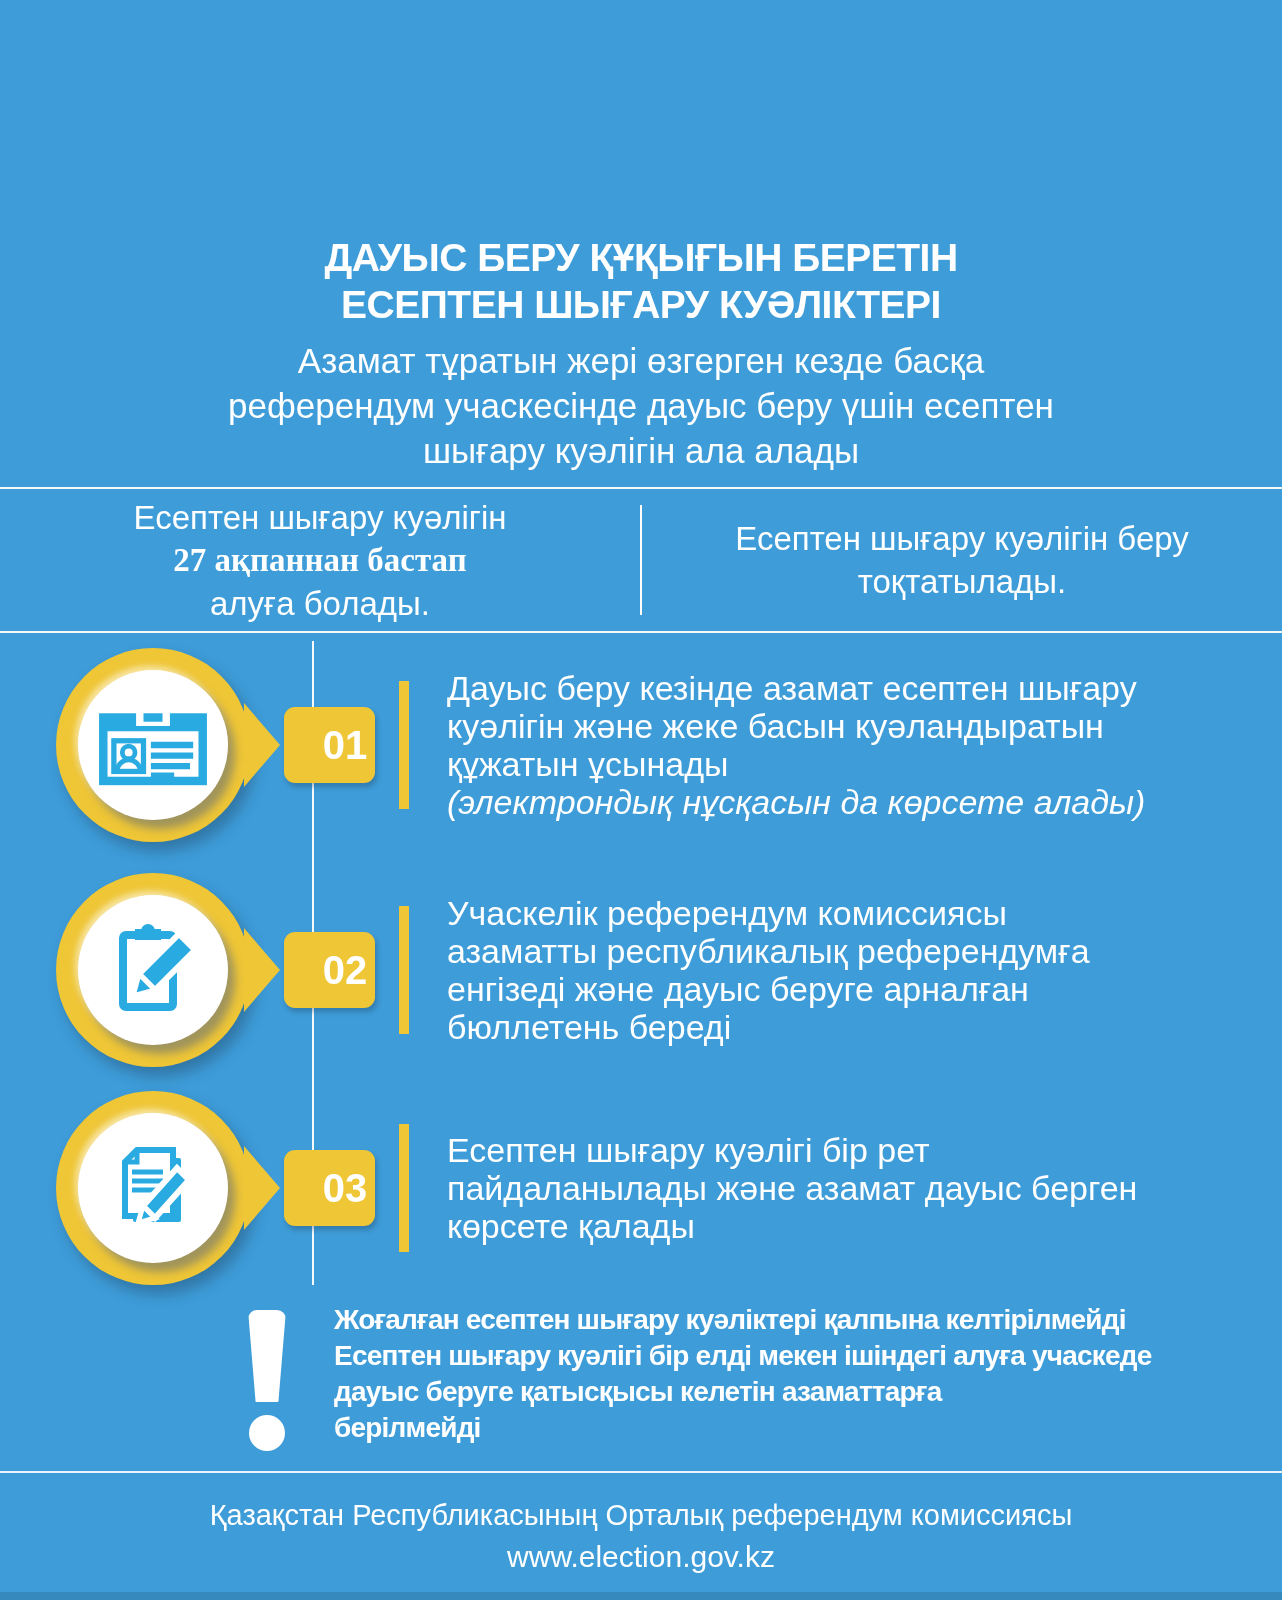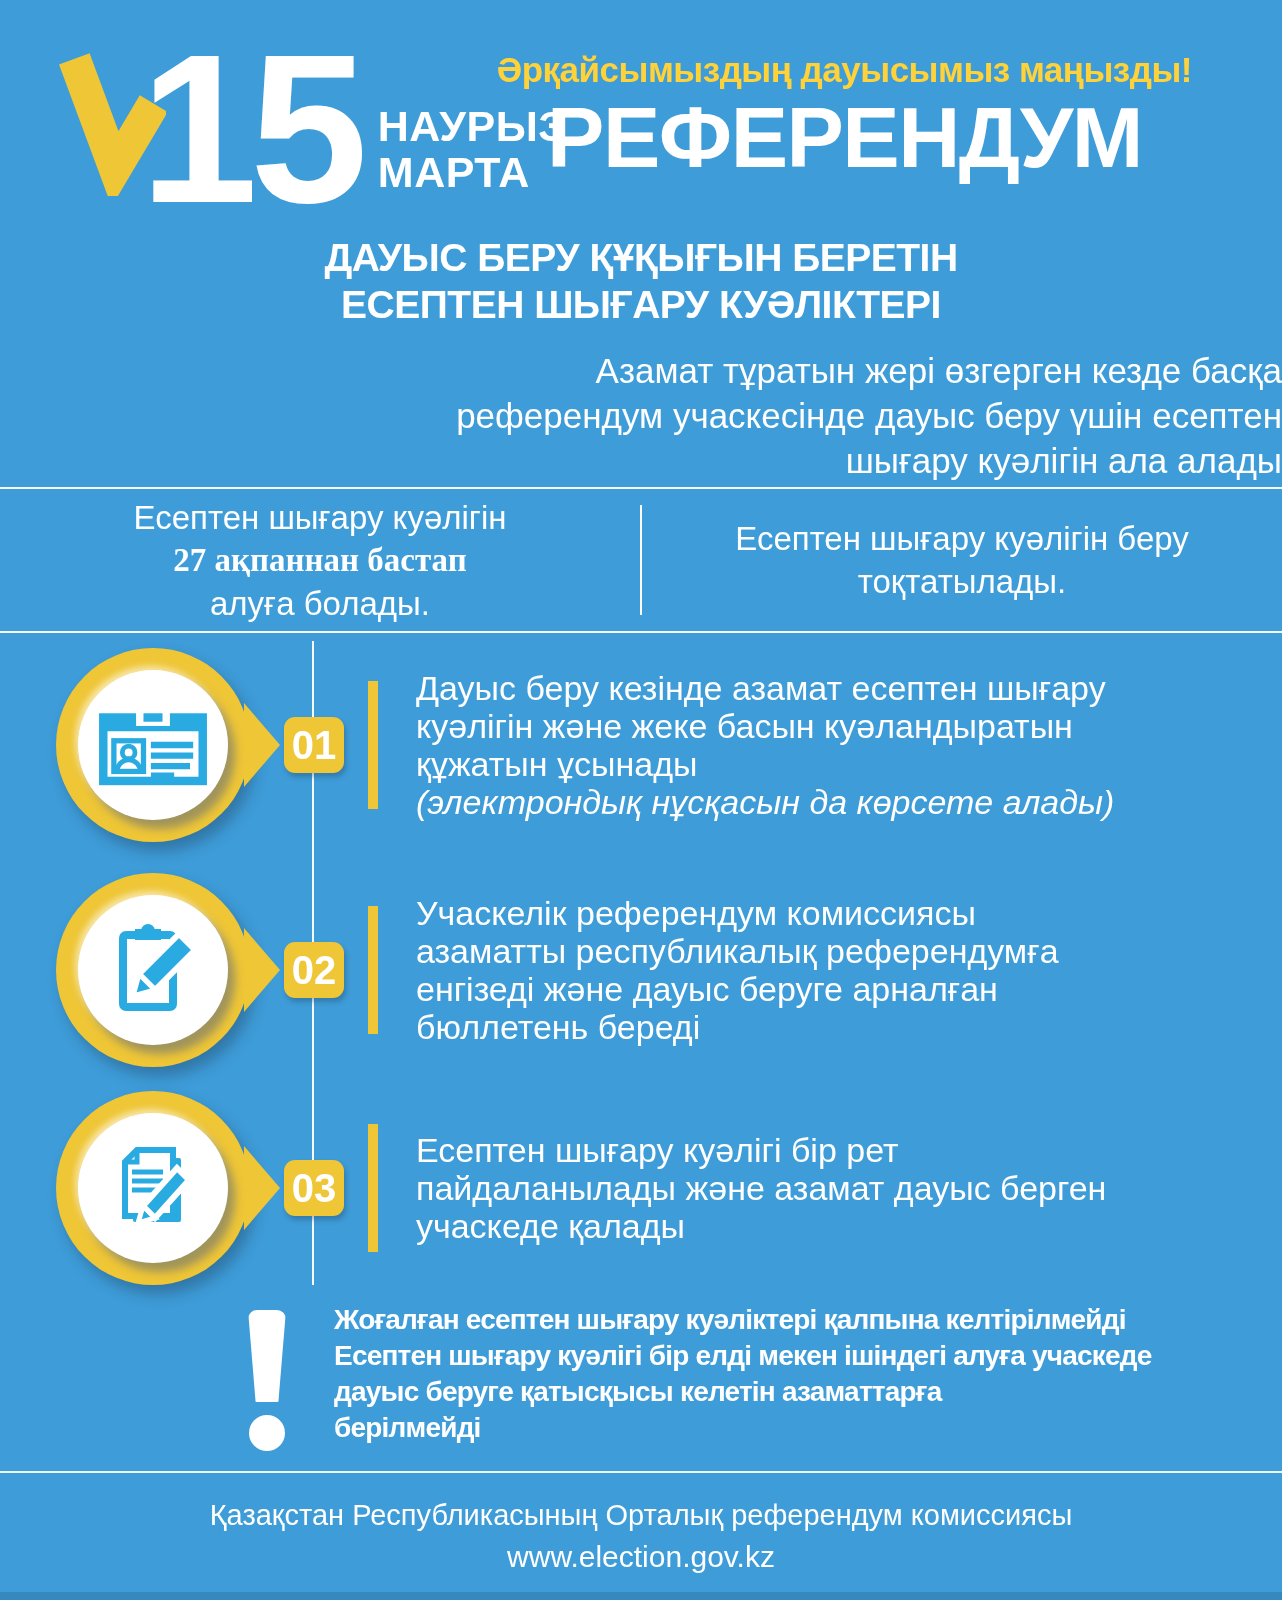--- a/index.html
+++ b/index.html
@@ -22,22 +22,22 @@
     font-size:43px; line-height:1.06; letter-spacing:0.5px; }
   .header-right { position:absolute; right:90px; top:14px; text-align:center; }
   .slogan { color:#ffd23a; font-weight:bold; font-size:35px; letter-spacing:-0.5px; }
   .ref-title { font-weight:bold; font-size:86px; line-height:1.02;
     letter-spacing:-1.5px; margin-top:4px; }
 
   
   .lead-heading { position:absolute; top:234px; left:0; right:0; text-align:center;
     font-weight:bold; font-size:39px; letter-spacing:-0.5px; }
   .lead-heading div { line-height:47px; }
-  .lead-desc { position:absolute; top:338px; left:0; right:0; text-align:right;
-    font-size:35px;margin-top:10px; }
+  .lead-desc { position:absolute; top:338px; left:0; right:0; text-align:center;
+    font-size:35px; }
   .lead-desc div { line-height:45px; }
 
   
   .band { position:absolute; top:487px; left:0; right:0; height:142px;
     border-top:2px solid rgba(255,255,255,0.95);
     border-bottom:2px solid rgba(255,255,255,0.95);
     display:flex; align-items:center; }
   .band-col { flex:1; text-align:center; font-size:33px; }
   .band-col div { line-height:43px; }
   .band-bold { font-weight:bold;font-family:Liberation Serif, serif; }
@@ -57,24 +57,24 @@
     width:194px; height:194px; border-radius:50%; background:#efc636;
     box-shadow:6px 9px 14px rgba(25,50,75,0.35); }
   .medallion::after { content:''; position:absolute; right:-30px; top:50%;
     transform:translateY(-50%); width:0; height:0;
     border-left:36px solid #efc636;
     border-top:42px solid transparent; border-bottom:42px solid transparent; }
   .medallion-inner { position:absolute; inset:22px; background:#fff; border-radius:50%;
     box-shadow:7px 9px 9px rgba(95,108,122,0.55), -3px -4px 6px rgba(255,255,255,0.55);
     display:flex; align-items:center; justify-content:center; z-index:1; }
 
-  .badge { flex:0 0 60px; height:56px; margin-left:-6px; background:#efc636;
+  .badge { flex:0 0 60px; height:76px; margin-left:-6px; background:#efc636;
     border-radius:11px; display:flex; align-items:center; justify-content:center;
     font-weight:bold; font-size:40px; color:#fff; z-index:2;
-    box-shadow:2px 4px 5px rgba(25,50,75,0.3); }
+    box-shadow:2px 4px 5px rgba(25,50,75,0.3);padding-left:31px; }
   .accent-bar { flex:0 0 10px; height:128px; background:#efc636; margin-left:24px; }
   .step-text { margin-left:38px; font-size:34px; width:800px; }
   .step-text div { line-height:38px; white-space:nowrap; }
   .step-note { font-style:italic; }
 
   
   .warning { position:absolute; top:1306px; left:248px; right:60px; display:flex; }
   .excl { width:38px; margin-right:48px; margin-top:4px; }
   .excl-bar { width:38px; height:92px; background:#fff; border-radius:9px;
     clip-path:polygon(0 0,100% 0,80% 100%,20% 100%); }
@@ -91,36 +91,20 @@
   .bottom-strip { position:absolute; bottom:0; left:0; right:0; height:8px;
     background:rgba(0,0,0,0.12); }
 
   .icon-svg { display:block; }
 </style>
 </head>
 <body>
 
 <div id="page">
 
-  <div class="header">
-    <div class="logo">
-      <svg class="check-svg" viewBox="0 0 106 142">
-        <path d="M16 8 L56 116 L94 52" fill="none" stroke="#efc636" stroke-width="32" stroke-linejoin="miter"></path>
-      </svg>
-      <div class="day-number">15</div>
-      <div class="months">
-        <div>НАУРЫЗ</div>
-        <div>МАРТА</div>
-      </div>
-    </div>
-    <div class="header-right">
-      <div class="slogan">Әрқайсымыздың дауысымыз маңызды!</div>
-      <div class="ref-title">РЕФЕРЕНДУМ</div>
-    </div>
-  </div>
 
   <div class="lead-heading">
       <div>ДАУЫС БЕРУ ҚҰҚЫҒЫН БЕРЕТІН</div>
       <div>ЕСЕПТЕН ШЫҒАРУ КУӘЛІКТЕРІ</div>
     </div>
   <div class="lead-desc">
       <div>Азамат тұратын жері өзгерген кезде басқа</div>
       <div>референдум учаскесінде дауыс беру үшін есептен</div>
       <div>шығару куәлігін ала алады</div>
     </div>
@@ -216,21 +200,21 @@
             </svg>
           </div>
         </div>
       </div>
       <div class="badge">03</div>
       <div class="accent-bar"></div>
       <div class="step-text">
         <div>
             <div>Есептен шығару куәлігі бір рет</div>
             <div>пайдаланылады және азамат дауыс берген</div>
-            <div>учаскеде қалады</div>
+            <div>көрсете қалады</div>
           </div>
       </div>
     </div>
   </div>
 
   <div class="warning">
     <div class="excl">
       <div class="excl-bar"></div>
       <div class="excl-dot"></div>
     </div>

